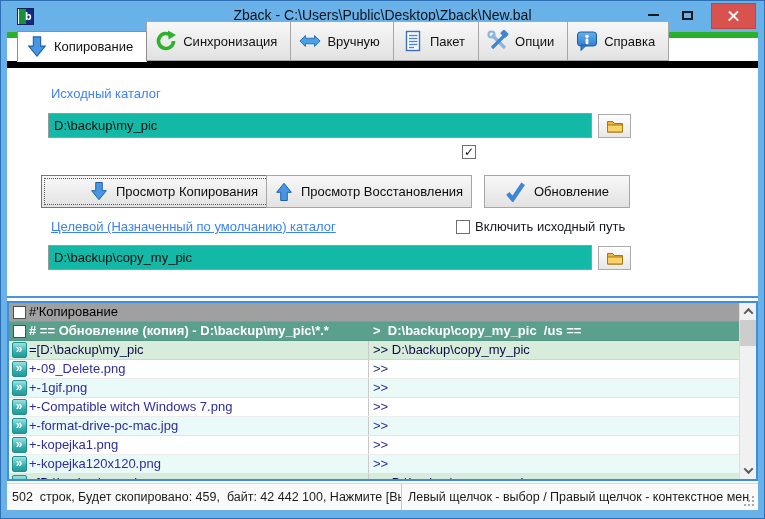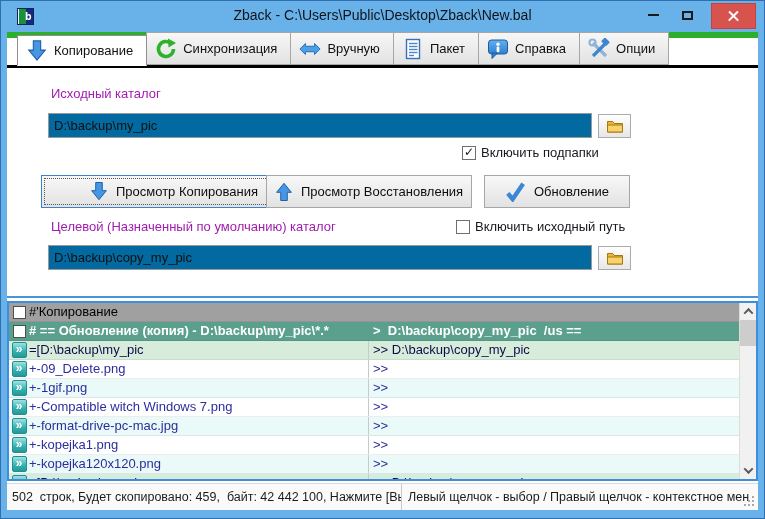--- a/index.html
+++ b/index.html
@@ -28,33 +28,33 @@
   .xbars::before { transform:rotate(45deg); }
   .xbars::after  { transform:rotate(-45deg); }
 
   
   .client { position:absolute; left:6px; right:6px; top:31px; bottom:8px; background:#fff;
             display:flex; flex-direction:column; }
   .green { height:6px; background:#2cb02c; }
 
   
   .tabbar { height:30px; display:flex; align-items:flex-end; padding-left:11px;
-            border-bottom:3px solid #000000; background:#fff; }
-  .tab { display:flex; align-items:center; gap:6px; padding:0 13px 0 8px; height:33px;
+            border-bottom:7px solid #000000; background:#fff; }
+  .tab { display:flex; align-items:center; gap:6px; padding:0 13px 0 8px; height:40px;
          background:linear-gradient(#f7f7f7,#e2e2e2); border:1px solid #a6a6a6; margin-left:-1px;
          font-size:13px; color:#111; white-space:nowrap; }
   .tab.active { height:31px; background:#fff; border-color:#8f8f8f; border-bottom:1px solid #fff;
                 margin-bottom:-1px; z-index:2; }
   .tab svg { width:22px; height:22px; flex:0 0 22px; }
 
   
   .page { flex:1; position:relative; background:#fff; border-bottom:2px solid #4a93d9; }
-  .flabel { position:absolute; font-size:13px; color:#a21caf; white-space:pre; }
+  .flabel { position:absolute; font-size:13px; color:#3b82f6; white-space:pre; }
   .tinput { position:absolute; left:41px; width:544px; height:25px; border:1px solid #999;
-            font-size:13px; padding:0 5px; color:#101010; background:#0369a1; font-family:inherit; }
+            font-size:13px; padding:0 5px; color:#101010; background:#14b8a6; font-family:inherit; }
   .fbtn { position:absolute; left:591px; width:33px; height:24px;
           background:linear-gradient(#fefefe,#e7e7e7); border:1px solid #ababab;
           display:flex; align-items:center; justify-content:center; }
   .cbrow { position:absolute; display:flex; align-items:center; gap:5px; font-size:13px; color:#15181d; }
   .cbx { width:14px; height:14px; border:1px solid #6e6e6e; background:#fff; display:flex;
          align-items:center; justify-content:center; font-size:12px; font-weight:bold; color:#101010; }
   .cbx::before { content:""; }
   .cbx.checked::before { content:"\2713"; margin-top:-1px; }
   .abtn { position:absolute; top:107px; height:33px; background:linear-gradient(#f8f8f8,#e2e2e2);
           border:1px solid #a6a6a6; display:flex; align-items:center; justify-content:center; gap:8px;
@@ -152,56 +152,55 @@
               <line x1="6" y1="8.5" x2="14.5" y2="8.5"></line>
             <line x1="6" y1="11.5" x2="14.5" y2="11.5"></line>
               <line x1="6" y1="14.5" x2="14.5" y2="14.5"></line>
             <line x1="6" y1="17.5" x2="11" y2="17.5"></line>
           </g>
         </svg>
         <span>Пакет</span>
       </div>
       <div class="tab">
         <svg viewBox="0 0 22 22">
+          <line x1="5" y1="5" x2="18" y2="18" stroke="#8fb4d8" stroke-width="3.2"></line>
+          <circle cx="4.5" cy="4.5" r="3" fill="none" stroke="#8fb4d8" stroke-width="2.2"></circle>
+          <line x1="18" y1="5" x2="5" y2="18" stroke="#3f86cf" stroke-width="3.2"></line>
+          <rect x="14" y="1" width="7" height="5.5" rx="1" fill="#3f86cf" transform="rotate(45 17.5 3.75)"></rect>
+        </svg>
+        <span>Опции</span>
+      </div>
+      <div class="tab">
+        <svg viewBox="0 0 22 22">
           <defs>
               <linearGradient id="gi" x1="0" y1="0" x2="0" y2="1">
             <stop offset="0" stop-color="#63b0ef"></stop>
                 <stop offset="1" stop-color="#2f7fd0"></stop>
           </linearGradient>
             </defs>
           <rect x="1.5" y="2" width="19" height="14" rx="3" fill="url(#gi)" stroke="#1d5c9e"></rect>
           <polygon points="5,15 5,20.5 10.5,15" fill="#2f7fd0" stroke="#1d5c9e"></polygon>
           <circle cx="11" cy="6.3" r="1.7" fill="#fff"></circle>
           <rect x="9.6" y="8.4" width="2.8" height="5.8" rx="1.3" fill="#fff"></rect>
         </svg>
         <span>Справка</span>
       </div>
-      <div class="tab">
-        <svg viewBox="0 0 22 22">
-          <line x1="5" y1="5" x2="18" y2="18" stroke="#8fb4d8" stroke-width="3.2"></line>
-          <circle cx="4.5" cy="4.5" r="3" fill="none" stroke="#8fb4d8" stroke-width="2.2"></circle>
-          <line x1="18" y1="5" x2="5" y2="18" stroke="#3f86cf" stroke-width="3.2"></line>
-          <rect x="14" y="1" width="7" height="5.5" rx="1" fill="#3f86cf" transform="rotate(45 17.5 3.75)"></rect>
-        </svg>
-        <span>Опции</span>
-      </div>
     </div>
 
     <div class="page">
       <div class="flabel" style="left:44px; top:18px;">Исходный каталог</div>
       <input class="tinput" style="top: 45px;" value="D:\backup\my_pic">
       <button class="fbtn" style="top:46px;">
         <svg viewBox="0 0 18 15" width="18" height="15">
           <path d="M1.5 2.5 h5.2 l1.6 2 h8.2 v8.5 h-15 z" fill="#eeb53c" stroke="#a5790f"></path>
           <path d="M1.5 6 h15 v7 h-15 z" fill="#f9d26a" stroke="#a5790f"></path>
         </svg>
       </button>
       <div class="cbrow" style="left:455px; top:77px;">
         <span class="cbx checked"></span>
-        <span>Включить подпапки</span>
       </div>
 
       <button class="abtn focused" style="left:34px; width:266px;">
         <svg viewBox="0 0 22 24" width="18" height="21">
             <polygon points="7,1 15,1 15,11 20,11 11,22 2,11 7,11" fill="#4796e4" stroke="#1d5fa7" stroke-width="1.2"></polygon>
           </svg>
         <span>Просмотр Копирования</span>
       </button>
       <button class="abtn" style="left:259px; width:206px;">
         <svg viewBox="0 0 22 24" width="18" height="21">
@@ -209,21 +208,21 @@
           </svg>
         <span>Просмотр Восстановления</span>
       </button>
       <button class="abtn" style="left:477px; width:146px;">
         <svg viewBox="0 0 22 22" width="21" height="21">
             <path d="M3 13 L8 19 L19 3" fill="none" stroke="#3c86d8" stroke-width="4.6"></path>
           </svg>
         <span>Обновление</span>
       </button>
 
-      <div class="flabel" style="left:44px; top:151px;">Целевой (Назначенный по умолчанию) каталог</div>
+      <div class="flabel" style="left:44px; top:151px;text-decoration:underline;">Целевой (Назначенный по умолчанию) каталог</div>
       <div class="cbrow" style="left:449px; top:151px;justify-content:space-between;">
         <span class="cbx"></span>
         <span>Включить исходный путь</span>
       </div>
       <input class="tinput" style="top: 177px;" value="D:\backup\copy_my_pic">
       <button class="fbtn" style="top:178px;">
         <svg viewBox="0 0 18 15" width="18" height="15">
           <path d="M1.5 2.5 h5.2 l1.6 2 h8.2 v8.5 h-15 z" fill="#eeb53c" stroke="#a5790f"></path>
           <path d="M1.5 6 h15 v7 h-15 z" fill="#f9d26a" stroke="#a5790f"></path>
         </svg>

